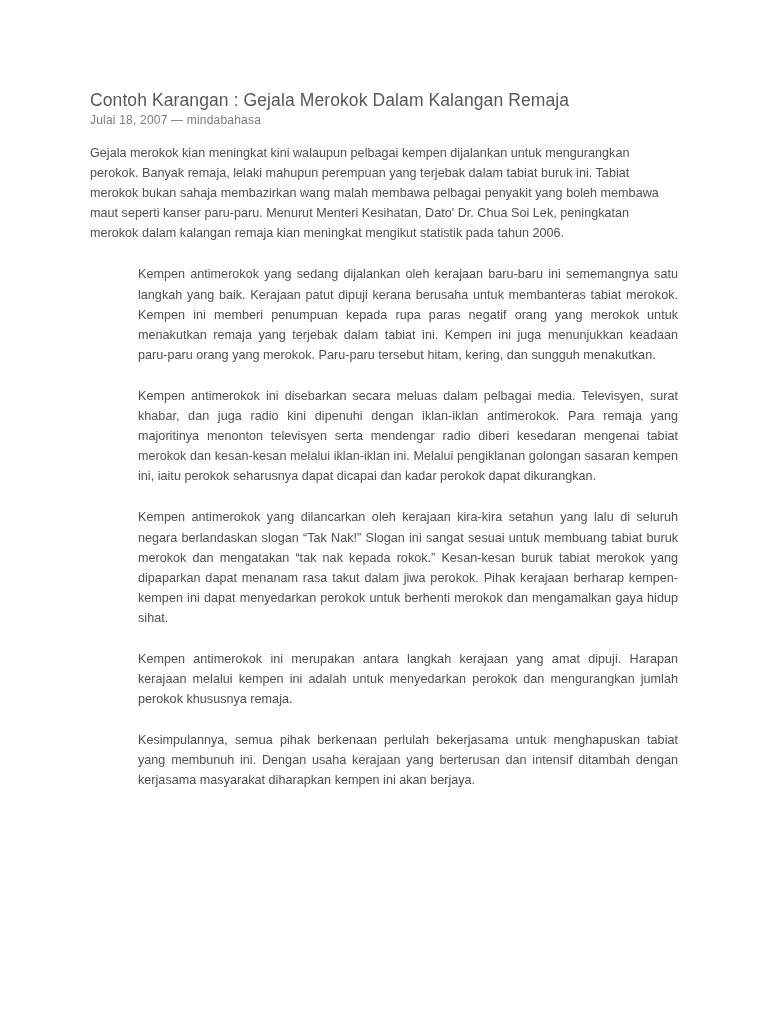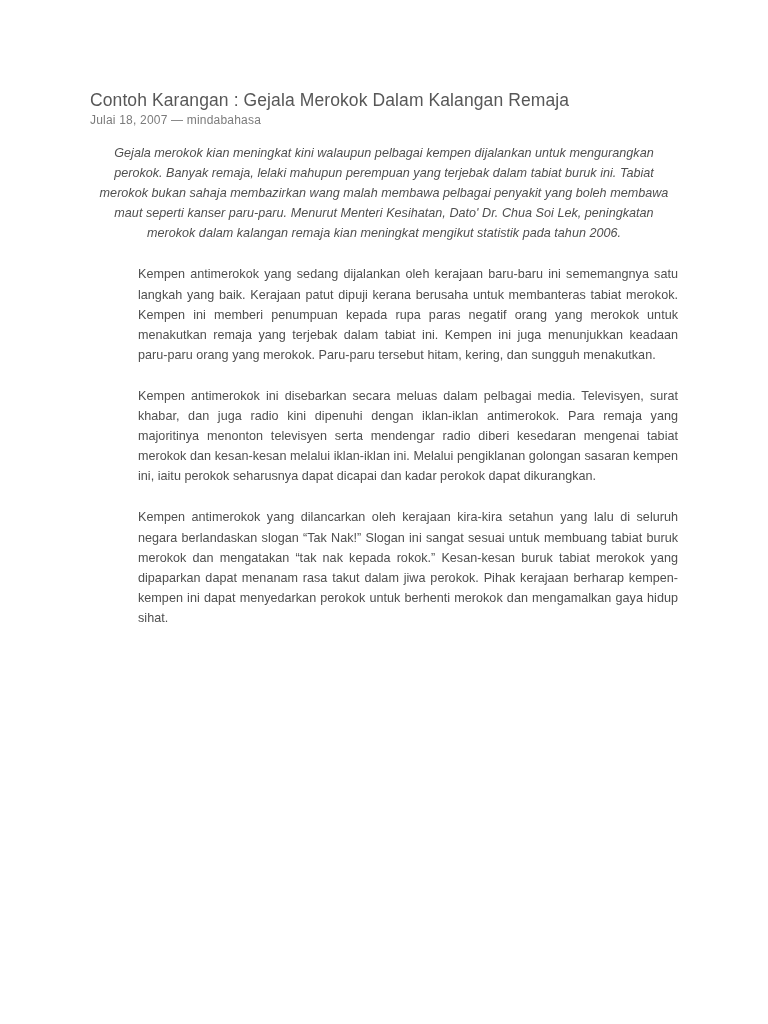--- a/index.html
+++ b/index.html
@@ -47,22 +47,21 @@
     font-size: 12.6px;
     color: #4f4f4f;
     line-height: 20.1px;
     margin: 0 0 21px 0;
     letter-spacing: 0.02px;
   }
   .para:last-child {
     margin-bottom: 0;
   }
   .align-left {
-    text-align: center;
-    font-style: italic;
+    text-align: left;
   }
   .align-justify {
     text-align: justify;
     text-justify: inter-word;
     margin-left: 48px;
   }
 </style>
 </head>
 <body>
 
@@ -74,16 +73,18 @@
     <div id="post-byline">Julai 18, 2007 — mindabahasa</div>
 
     <p class="para align-left">Gejala merokok kian meningkat kini walaupun pelbagai kempen dijalankan untuk mengurangkan perokok. Banyak remaja, lelaki mahupun perempuan yang terjebak dalam tabiat buruk ini. Tabiat merokok bukan sahaja membazirkan wang malah membawa pelbagai penyakit yang boleh membawa maut seperti kanser paru-paru. Menurut Menteri Kesihatan, Dato' Dr. Chua Soi Lek, peningkatan merokok dalam kalangan remaja kian meningkat mengikut statistik pada tahun 2006.</p>
 
     <p class="para align-justify">Kempen antimerokok yang sedang dijalankan oleh kerajaan baru-baru ini sememangnya satu langkah yang baik. Kerajaan patut dipuji kerana berusaha untuk membanteras tabiat merokok. Kempen ini memberi penumpuan kepada rupa paras negatif orang yang merokok untuk menakutkan remaja yang terjebak dalam tabiat ini. Kempen ini juga menunjukkan keadaan paru-paru orang yang merokok. Paru-paru tersebut hitam, kering, dan sungguh menakutkan.</p>
 
     <p class="para align-justify">Kempen antimerokok ini disebarkan secara meluas dalam pelbagai media. Televisyen, surat khabar, dan juga radio kini dipenuhi dengan iklan-iklan antimerokok. Para remaja yang majoritinya menonton televisyen serta mendengar radio diberi kesedaran mengenai tabiat merokok dan kesan-kesan melalui iklan-iklan ini. Melalui pengiklanan golongan sasaran kempen ini, iaitu perokok seharusnya dapat dicapai dan kadar perokok dapat dikurangkan.</p>
 
     <p class="para align-justify">Kempen antimerokok yang dilancarkan oleh kerajaan kira-kira setahun yang lalu di seluruh negara berlandaskan slogan “Tak Nak!” Slogan ini sangat sesuai untuk membuang tabiat buruk merokok dan mengatakan “tak nak kepada rokok.” Kesan-kesan buruk tabiat merokok yang dipaparkan dapat menanam rasa takut dalam jiwa perokok. Pihak kerajaan berharap kempen-kempen ini dapat menyedarkan perokok untuk berhenti merokok dan mengamalkan gaya hidup sihat.</p>
 
+    <p class="para align-justify">Kempen antimerokok ini merupakan antara langkah kerajaan yang amat dipuji. Harapan kerajaan melalui kempen ini adalah untuk menyedarkan perokok dan mengurangkan jumlah perokok khususnya remaja.</p>
 
+    <p class="para align-justify">Kesimpulannya, semua pihak berkenaan perlulah bekerjasama untuk menghapuskan tabiat yang membunuh ini. Dengan usaha kerajaan yang berterusan dan intensif ditambah dengan kerjasama masyarakat diharapkan kempen ini akan berjaya.</p>
 
   </article>
 </div>
 
 </body></html>

